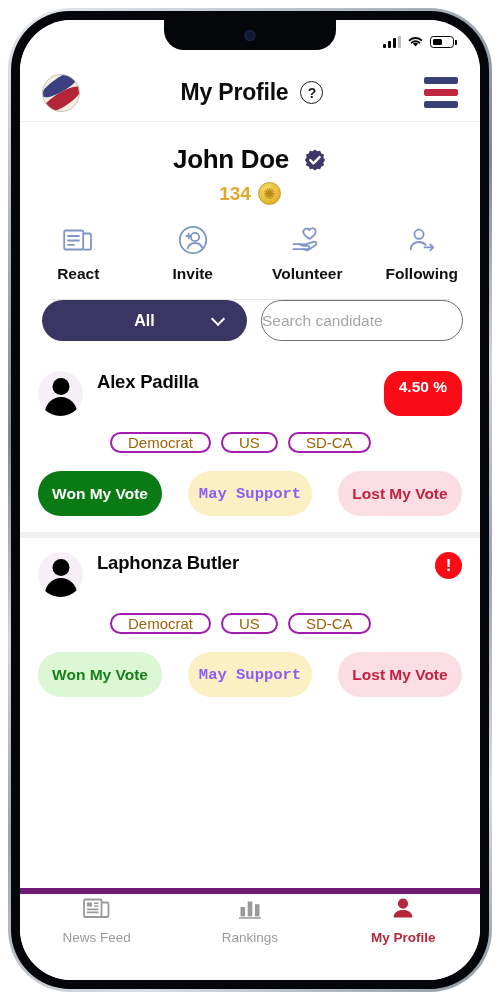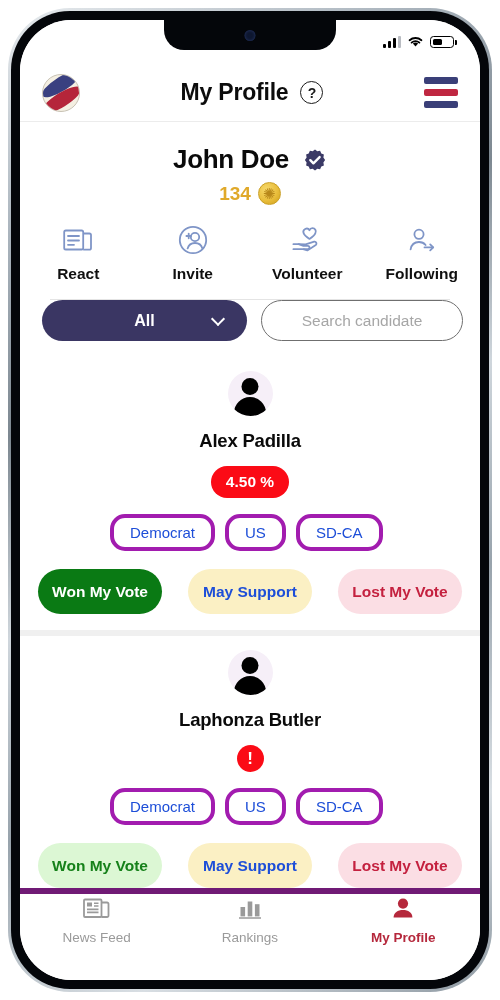--- a/index.html
+++ b/index.html
@@ -228,34 +228,34 @@
     position: absolute; right: 24px; top: 50%;
     width: 10px; height: 10px;
     border-right: 2.4px solid #fff; border-bottom: 2.4px solid #fff;
     transform: translateY(-70%) rotate(45deg);
   }
   #search-input {
     flex: 1; height: 41px;
     border: 1px solid #6f6f6f;
     border-radius: 21px;
     background: #fff;
-    text-align: center;
+    text-align: left;
     font-family: "Liberation Sans", sans-serif;
     font-size: 15.5px;
     color: #6d28d9;
     outline: none;
   }
   #search-input::placeholder { color: #a6a6a6; }
 
   
   #candidate-list { }
   .candidate-card { padding: 14px 18px 16px; background: #fff; }
   .card-divider { height: 6px; background: #f0f0f0; }
 
-  .cand-top { display: flex; align-items: center; gap: 14px; flex-direction: column; }
+  .cand-top { display: flex; gap: 14px; }
   .avatar {
     width: 45px; height: 45px; border-radius: 50%;
     background: #f6eff8;
     position: relative; overflow: hidden; flex: 0 0 auto;
   }
   .avatar .head {
     position: absolute; left: 50%; transform: translateX(-50%);
     top: 7px; width: 17px; height: 17px; border-radius: 50%; background: #000;
   }
   .avatar .body {
@@ -279,44 +279,44 @@
     width: 27px; height: 27px; border-radius: 50%;
     background: #fb0b16; color: #fff;
     display: flex; align-items: center; justify-content: center;
     font-size: 17px; font-weight: bold; line-height: 1;
   }
 
   .tag-row {
     display: flex; gap: 10px; margin: 16px 0 0 72px;
   }
   .tag {
-    border: 4px solid #a21caf;
+    border: 2px solid #a21caf;
     border-radius: 15px;
-    padding: 6px 16px;
+    padding: 0 16px;
     font-size: 15px;
-    color: #1d4ed8;
+    color: #a16207;
     background: #fff;
     cursor: pointer;
     white-space: nowrap;
   }
 
   .vote-row { display: flex; gap: 26px; margin-top: 18px; }
   .vote-btn {
     flex: 1;
     height: 45px;
     border-radius: 23px;
     display: flex; align-items: center; justify-content: center;
     font-size: 15.5px; font-weight: bold;
     cursor: pointer;
     border: none;
     font-family: "Liberation Sans", sans-serif;
   }
   .vote-won        { background: #dcf7d4; color: #16811a; }
   .vote-won.sel    { background: #0a7a14; color: #ffffff; }
-  .vote-may        { background: #fbf0c4; color: #1d4ed8; }
+  .vote-may        { background: #fbf0c4; color: #8b5cf6; font-family: Liberation Mono, monospace; }
   .vote-lost       { background: #fbdee4; color: #c4213f; }
 
   
   #bottom-nav {
     position: absolute;
     left: 0; right: 0; bottom: 0;
     height: 92px;
     background: #fff;
     border-top: 6px solid #701a75;
     display: flex;

